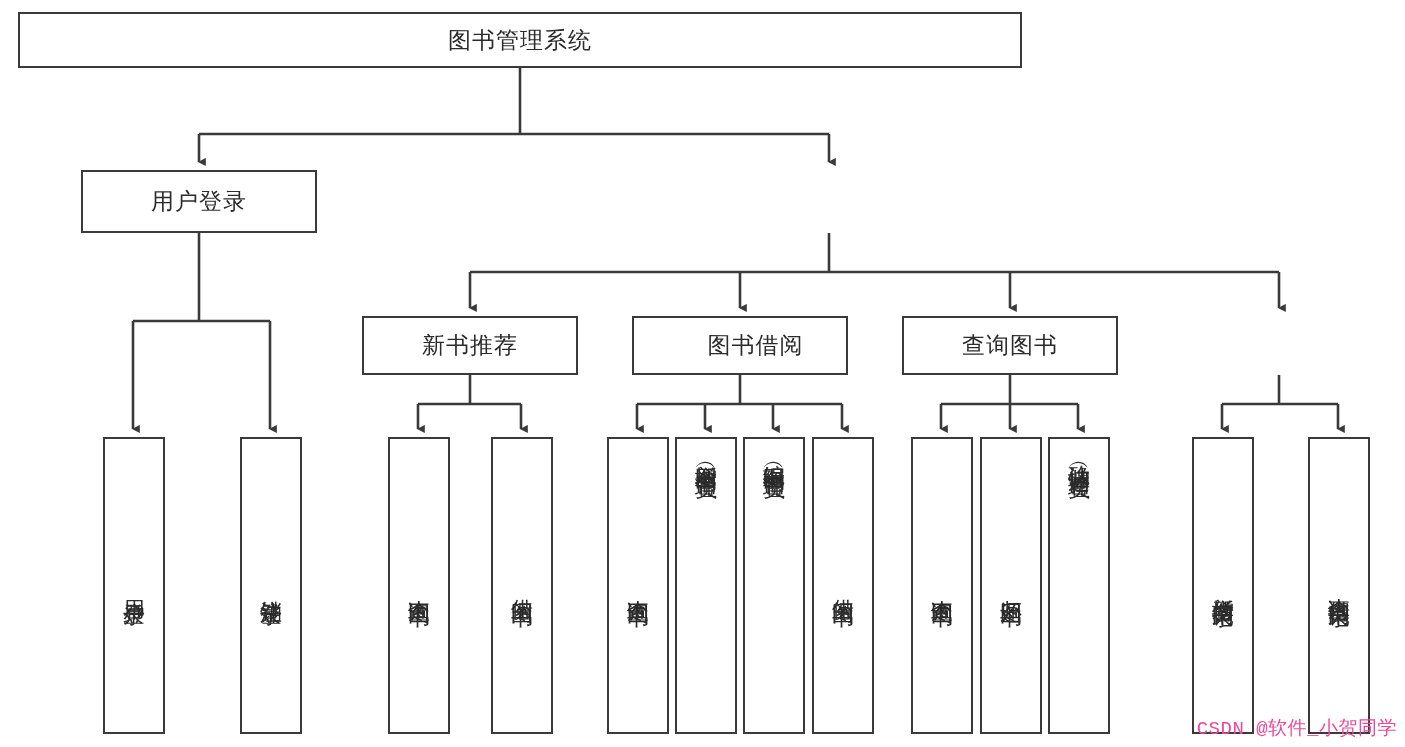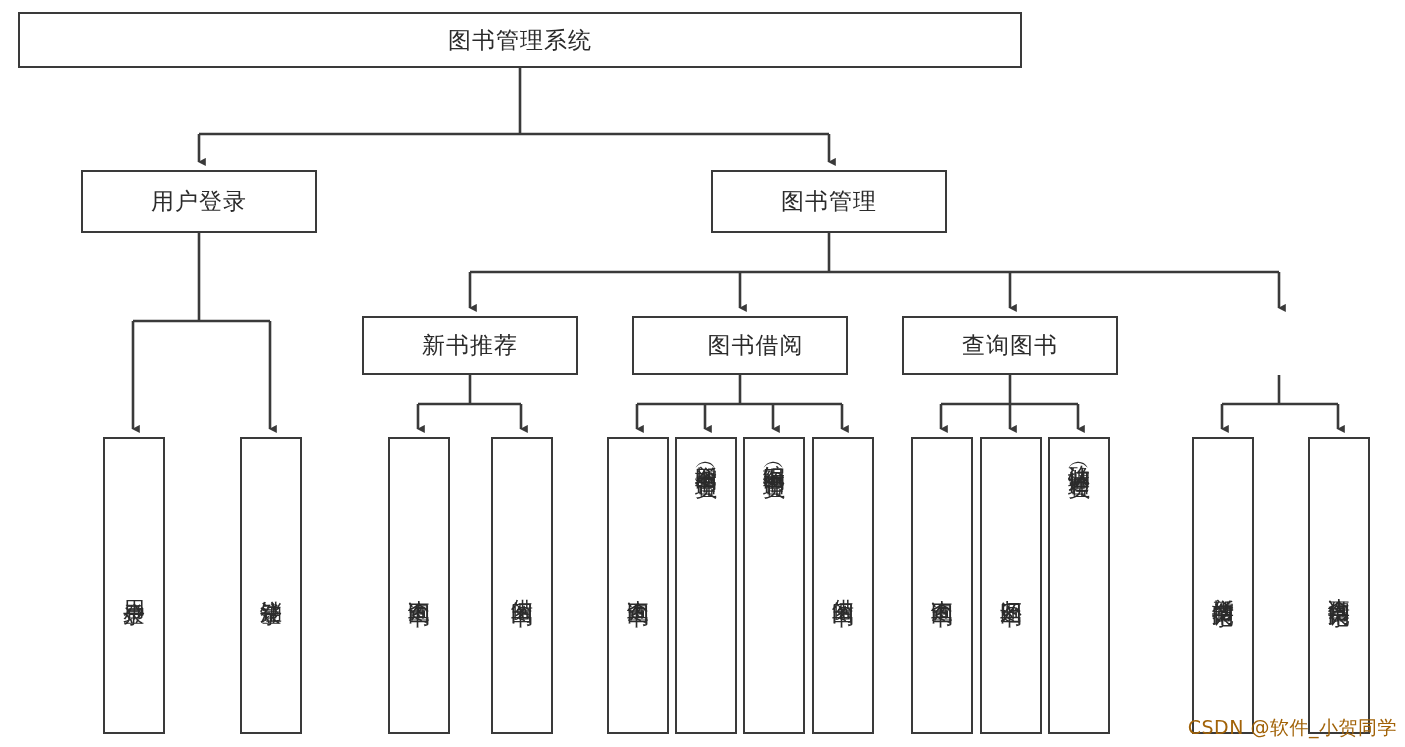--- a/index.html
+++ b/index.html
@@ -60,23 +60,24 @@
     top: 0;
     width: 1405px;
     height: 747px;
     pointer-events: none;
   }
   .watermark {
     position: absolute;
     right: 8px;
     bottom: 6px;
     font-size: 19px;
-    color: #a16207;
+    color: #ec4899;
     letter-spacing: 0.5px;
     white-space: nowrap;
+    font-family: Liberation Mono, monospace;
   }
 </style>
 </head>
 <body>
 
 <div id="diagram-root">
 
   <svg class="connectors" viewBox="0 0 1405 747" xmlns="http://www.w3.org/2000/svg">
     <defs>
       <marker id="arrowhead" markerWidth="9" markerHeight="9" refX="4.5" refY="7.4" orient="auto" markerUnits="userSpaceOnUse">
@@ -130,23 +131,20 @@
     </g>
   </svg>
 
   <div class="node-box node-h" style="left:18px; top:12px; width:1004px; height:56px;">
     <span class="node-label">图书管理系统</span>
   </div>
 
   <div class="node-box node-h" style="left:81px; top:170px; width:236px; height:63px;">
     <span class="node-label">用户登录</span>
   </div>
-  <div class="node-box node-h" style="left:711px; top:170px; width:236px; height:63px;">
-    <span class="node-label">图书管理</span>
-  </div>
 
   <div class="node-box node-h" style="left:362px; top:316px; width:216px; height:59px;justify-content:center;">
     <span class="node-label">新书推荐</span>
   </div>
   <div class="node-box node-h" style="left:632px; top:316px; width:216px; height:59px;padding-left:31px;">
     <span class="node-label">图书借阅</span>
   </div>
   <div class="node-box node-h" style="left:902px; top:316px; width:216px; height:59px;">
     <span class="node-label">查询图书</span>
   </div>

